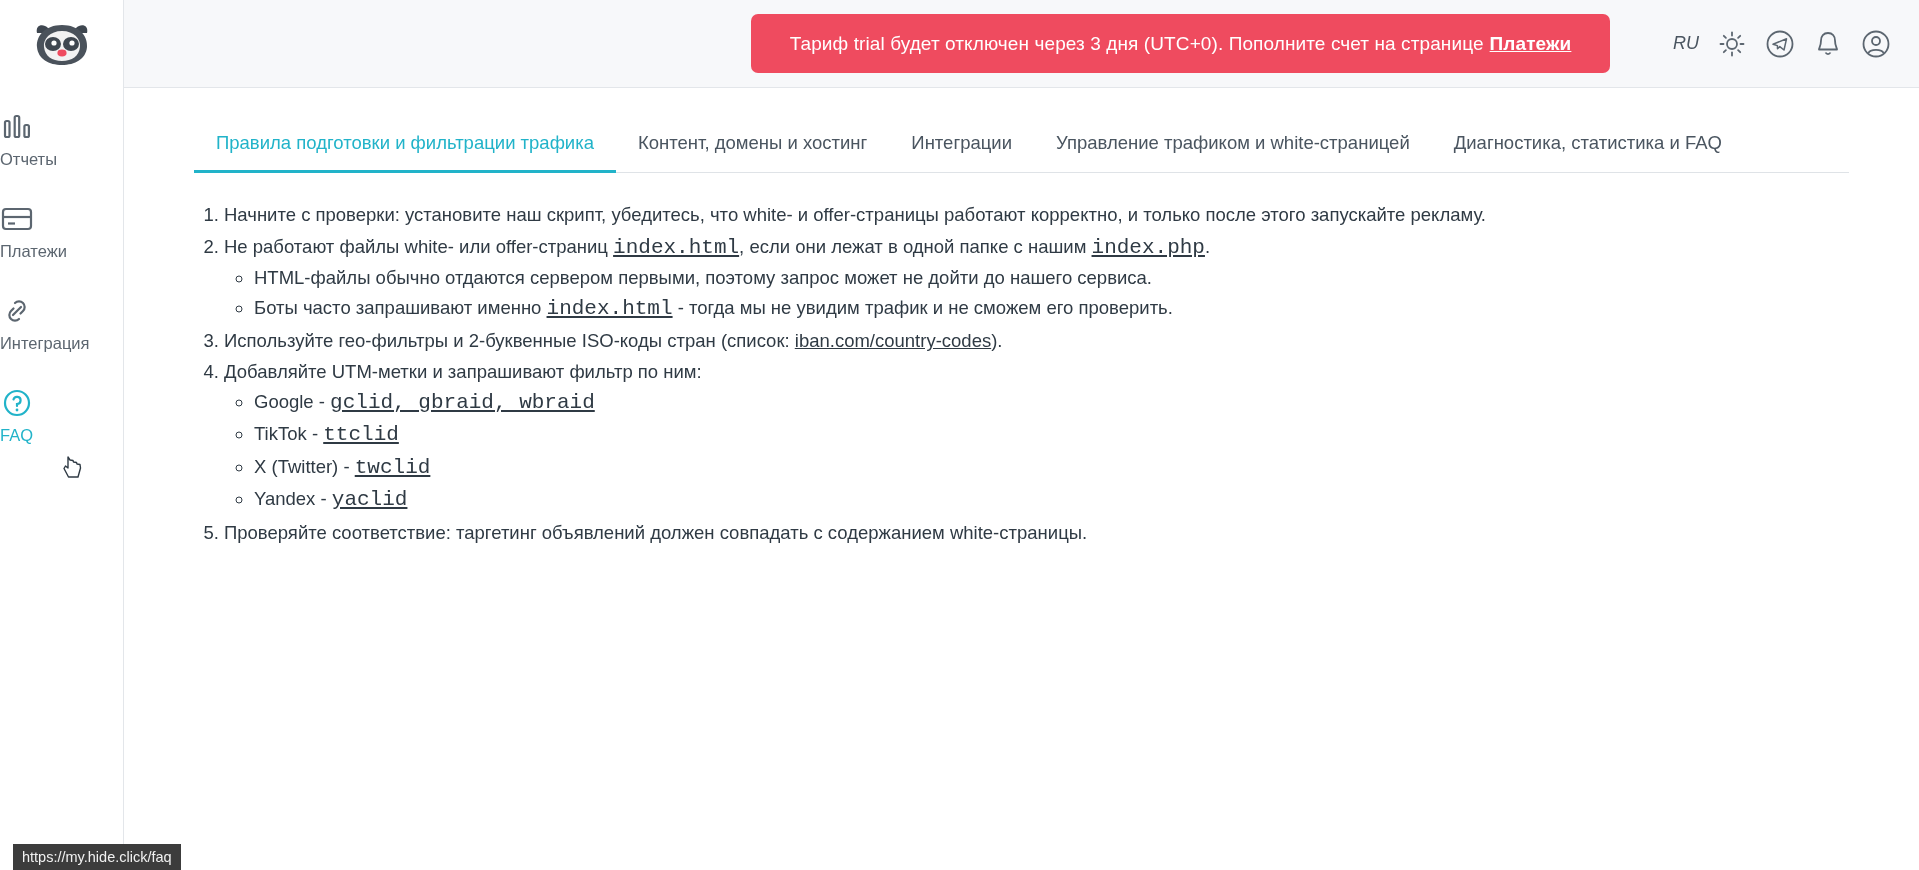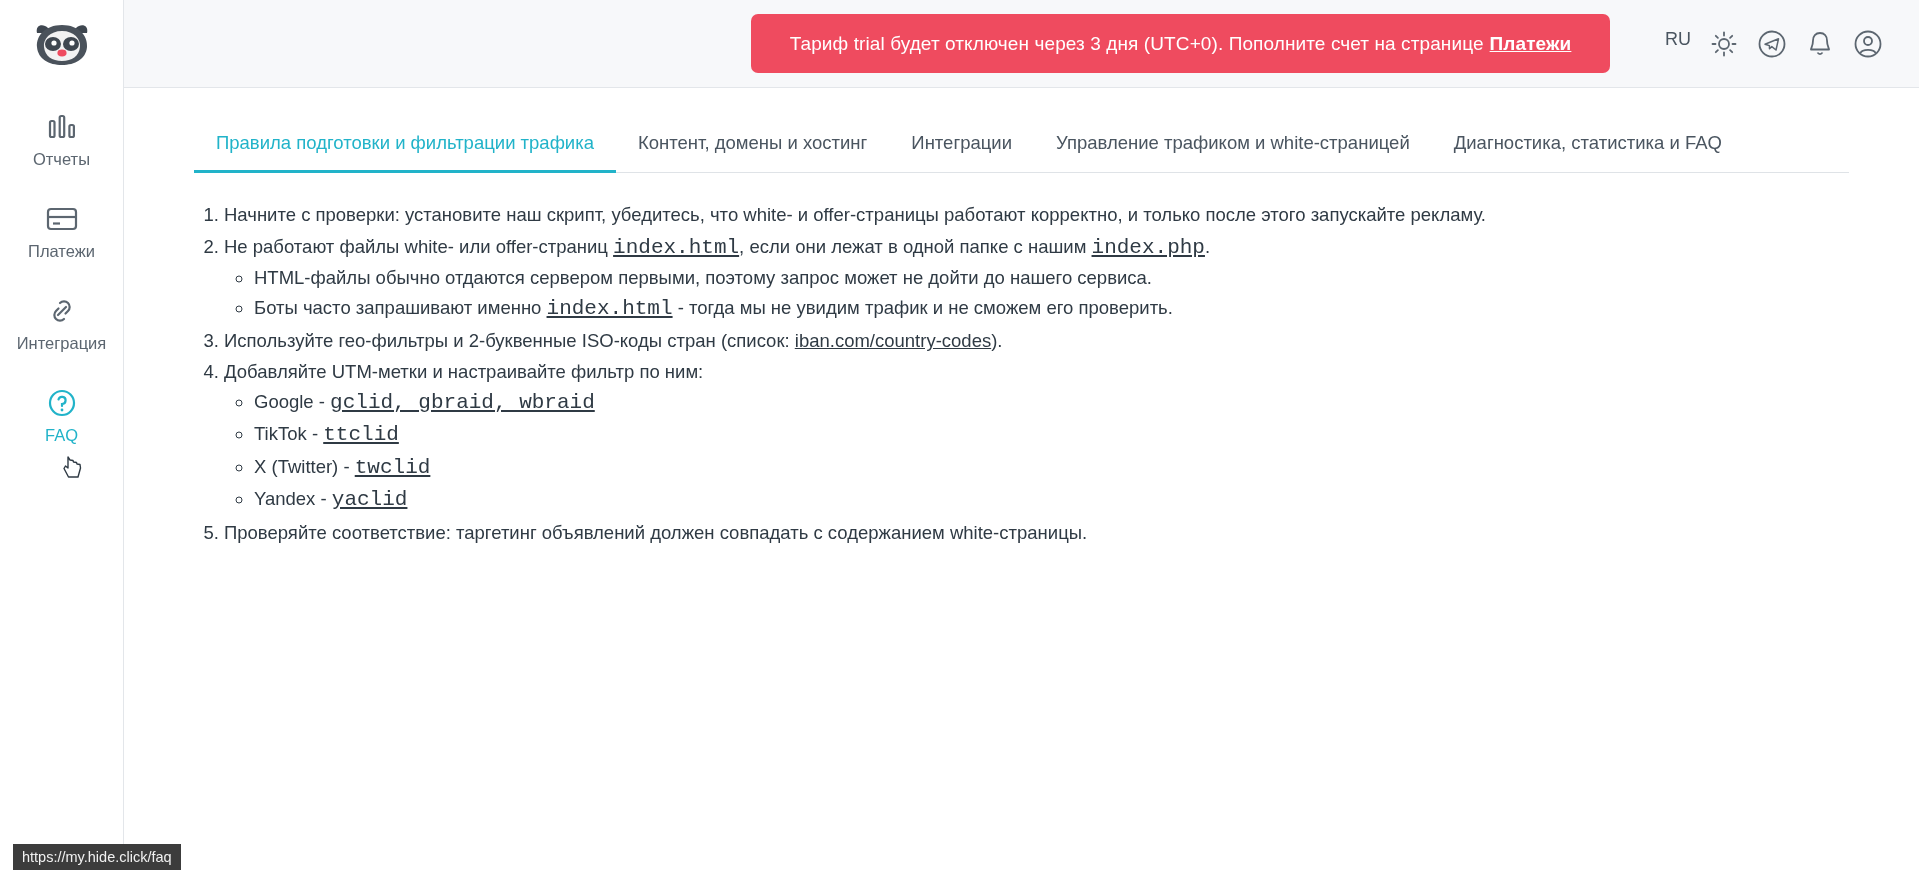--- a/index.html
+++ b/index.html
@@ -43,21 +43,21 @@
     display: flex;
     flex-direction: column;
     align-items: center;
     gap: 24px;
     margin-top: 16px;
   }
   .nav-item {
     width: 100%;
     display: flex;
     flex-direction: column;
-    align-items: center;
+    align-items: flex-start;
     gap: 6px;
     padding: 6px 0 4px 0;
     cursor: pointer;
     text-decoration: none;
   }
   .nav-icon {
     width: 34px;
     height: 34px;
     display: flex;
     align-items: center;
@@ -86,21 +86,21 @@
   .topbar {
     position: absolute;
     left: 124px; top: 0;
     width: 1795px;
     height: 88px;
     background: #f7f8fa;
     border-bottom: 1px solid #e3e6ea;
     display: flex;
     align-items: center;
     justify-content: flex-end;
-    padding-right: 36px;
+    padding-right: 28px;
   }
   .banner {
     position: absolute;
     left: 627px;
     top: 14px;
     width: 859px;
     height: 59px;
     background: #ef4b5f;
     border-radius: 7px;
     color: #ffffff;
@@ -112,21 +112,23 @@
     padding: 0 16px;
   }
   .banner a {
     color: #ffffff;
     font-weight: bold;
     text-decoration: underline;
     margin-left: 6px;
   }
   .topbar-right {
     display: flex;
+    align-items: center;
     gap: 18px;
+    font-style: italic;
   }
   .lang {
     font-size: 18px;
     color: #4a5560;
     cursor: pointer;
   }
   .ticon {
     width: 30px;
     height: 30px;
     color: #5c6670;
@@ -345,21 +347,21 @@
     </div>
 
     <div class="content">
       <ol class="steps" id="steps-list">
           <li><span>Начните с проверки: установите наш скрипт, убедитесь, что white- и offer-страницы работают корректно, и только после этого запускайте рекламу.</span></li>
           <li><span>Не работают файлы white- или offer-страниц </span><code>index.html</code><span>, если они лежат в одной папке с нашим </span><code>index.php</code><span>.</span><ul class="sub">
               <li><span>HTML-файлы обычно отдаются сервером первыми, поэтому запрос может не дойти до нашего сервиса.</span></li>
               <li><span>Боты часто запрашивают именно </span><code>index.html</code><span> - тогда мы не увидим трафик и не сможем его проверить.</span></li>
             </ul></li>
           <li><span>Используйте гео-фильтры и 2-буквенные ISO-коды стран (список: </span><a href="#" class="inline-link">iban.com/country-codes</a><span>).</span></li>
-          <li><span>Добавляйте UTM-метки и настраивайте фильтр по ним:</span><ul class="sub">
+          <li><span>Добавляйте UTM-метки и запрашивают фильтр по ним:</span><ul class="sub">
               <li><span>Google - </span><code>gclid, gbraid, wbraid</code></li>
               <li><span>TikTok - </span><code>ttclid</code></li>
               <li><span>X (Twitter) - </span><code>twclid</code></li>
               <li><span>Yandex - </span><code>yaclid</code></li>
             </ul></li>
           <li><span>Проверяйте соответствие: таргетинг объявлений должен совпадать с содержанием white-страницы.</span></li>
         </ol>
     </div>
   </div>
 

